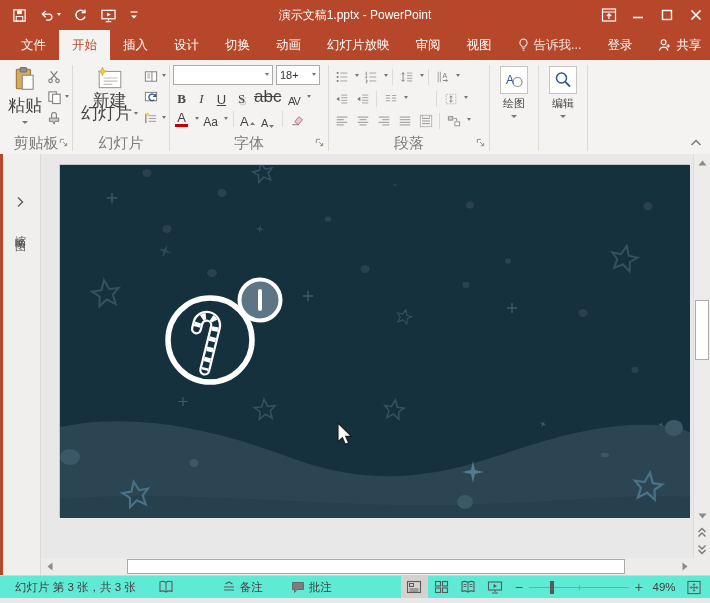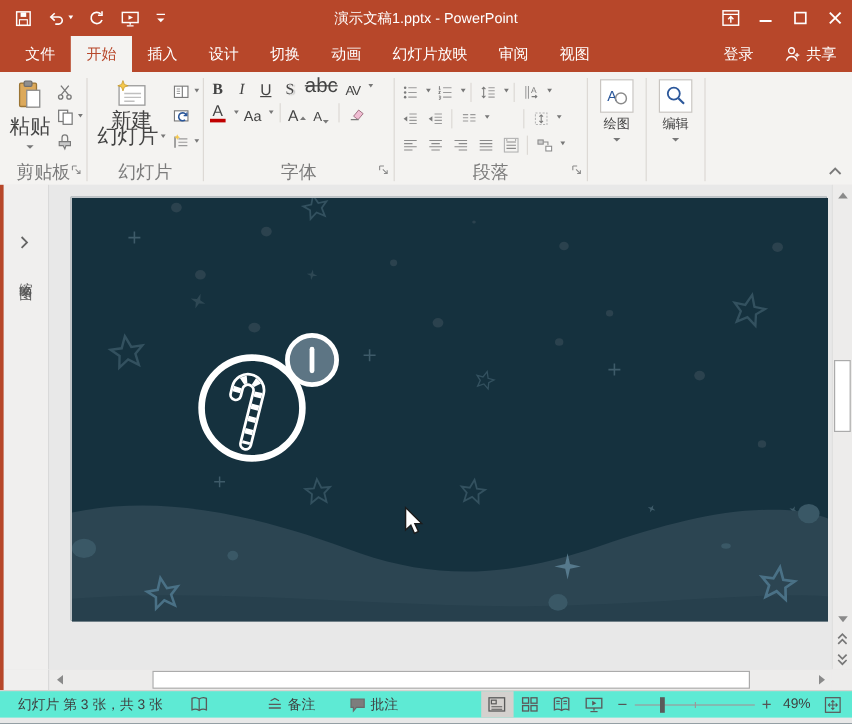--- a/index.html
+++ b/index.html
@@ -157,20 +157,27 @@
     <span class="tab">文件</span>
     <span class="tab active">开始</span>
     <span class="tab">插入</span>
     <span class="tab">设计</span>
     <span class="tab">切换</span>
     <span class="tab">动画</span>
     <span class="tab">幻灯片放映</span>
     <span class="tab">审阅</span>
     <span class="tab">视图</span>
     <div class="tabrow-right">
+      <span class="tab dim">
+        <svg width="11" height="14" viewBox="0 0 12 15">
+            <path d="M6 1 a4 4 0 0 1 2.3 7.2 c-.5.4-.8.9-.8 1.5 H4.5 c0-.6-.3-1.1-.8-1.5 A4 4 0 0 1 6 1 z" fill="none" stroke="#fff" stroke-width="1.1"></path>
+            <path d="M4.6 11.5 h2.8 M5 13.3 h2" stroke="#fff" stroke-width="1"></path>
+          </svg>
+        <span>告诉我...</span>
+      </span>
       <span class="tab">登录</span>
       <span class="tab dim" style="opacity:1">
         <svg width="13" height="14" viewBox="0 0 14 15">
             <circle cx="6" cy="4.5" r="2.6" fill="none" stroke="#fff" stroke-width="1.2"></circle>
             <path d="M1.5 13.5 a4.7 4.7 0 0 1 9.2 0" fill="none" stroke="#fff" stroke-width="1.2"></path>
             <path d="M11 6.5 v4 M9 8.5 h4" stroke="#fff" stroke-width="1.1"></path>
           </svg>
         <span>共享</span>
       </span>
     </div>
@@ -264,20 +271,30 @@
         </div>
       </div>
       <div class="rgroup-label">
           <span>幻灯片</span>
         </div>
     </div>
     <div class="rsep"></div>
 
     <div class="rgroup" style="width:158px">
       <div class="rgroup-content" style="flex-direction:column;gap:2px;width:100%">
+        <div class="fontrow" style="padding-top:3px">
+          <div class="combo" style="width:100px">
+            <span></span>
+            <span class="caret sm"></span>
+          </div>
+          <div class="combo" style="width:44px">
+            <span>18+</span>
+            <span class="caret sm"></span>
+          </div>
+        </div>
         <div class="fontrow">
           <span class="charbtn" style="font-weight:bold;font-family:'Liberation Serif',serif">B</span>
           <span class="charbtn" style="font-style:italic;font-family:'Liberation Serif',serif">I</span>
           <span class="charbtn" style="text-decoration:underline">U</span>
           <span class="charbtn" style="text-shadow:1.5px 1.5px 1px #bbb;font-family:'Liberation Serif',serif">S</span>
           <span class="charbtn" style="text-decoration:line-through;font-size:17px">abc</span>
           <span class="charbtn" style="font-size:11px;letter-spacing:-1px">AV</span>
           <span class="caret sm"></span>
         </div>
         <div class="fontrow">

